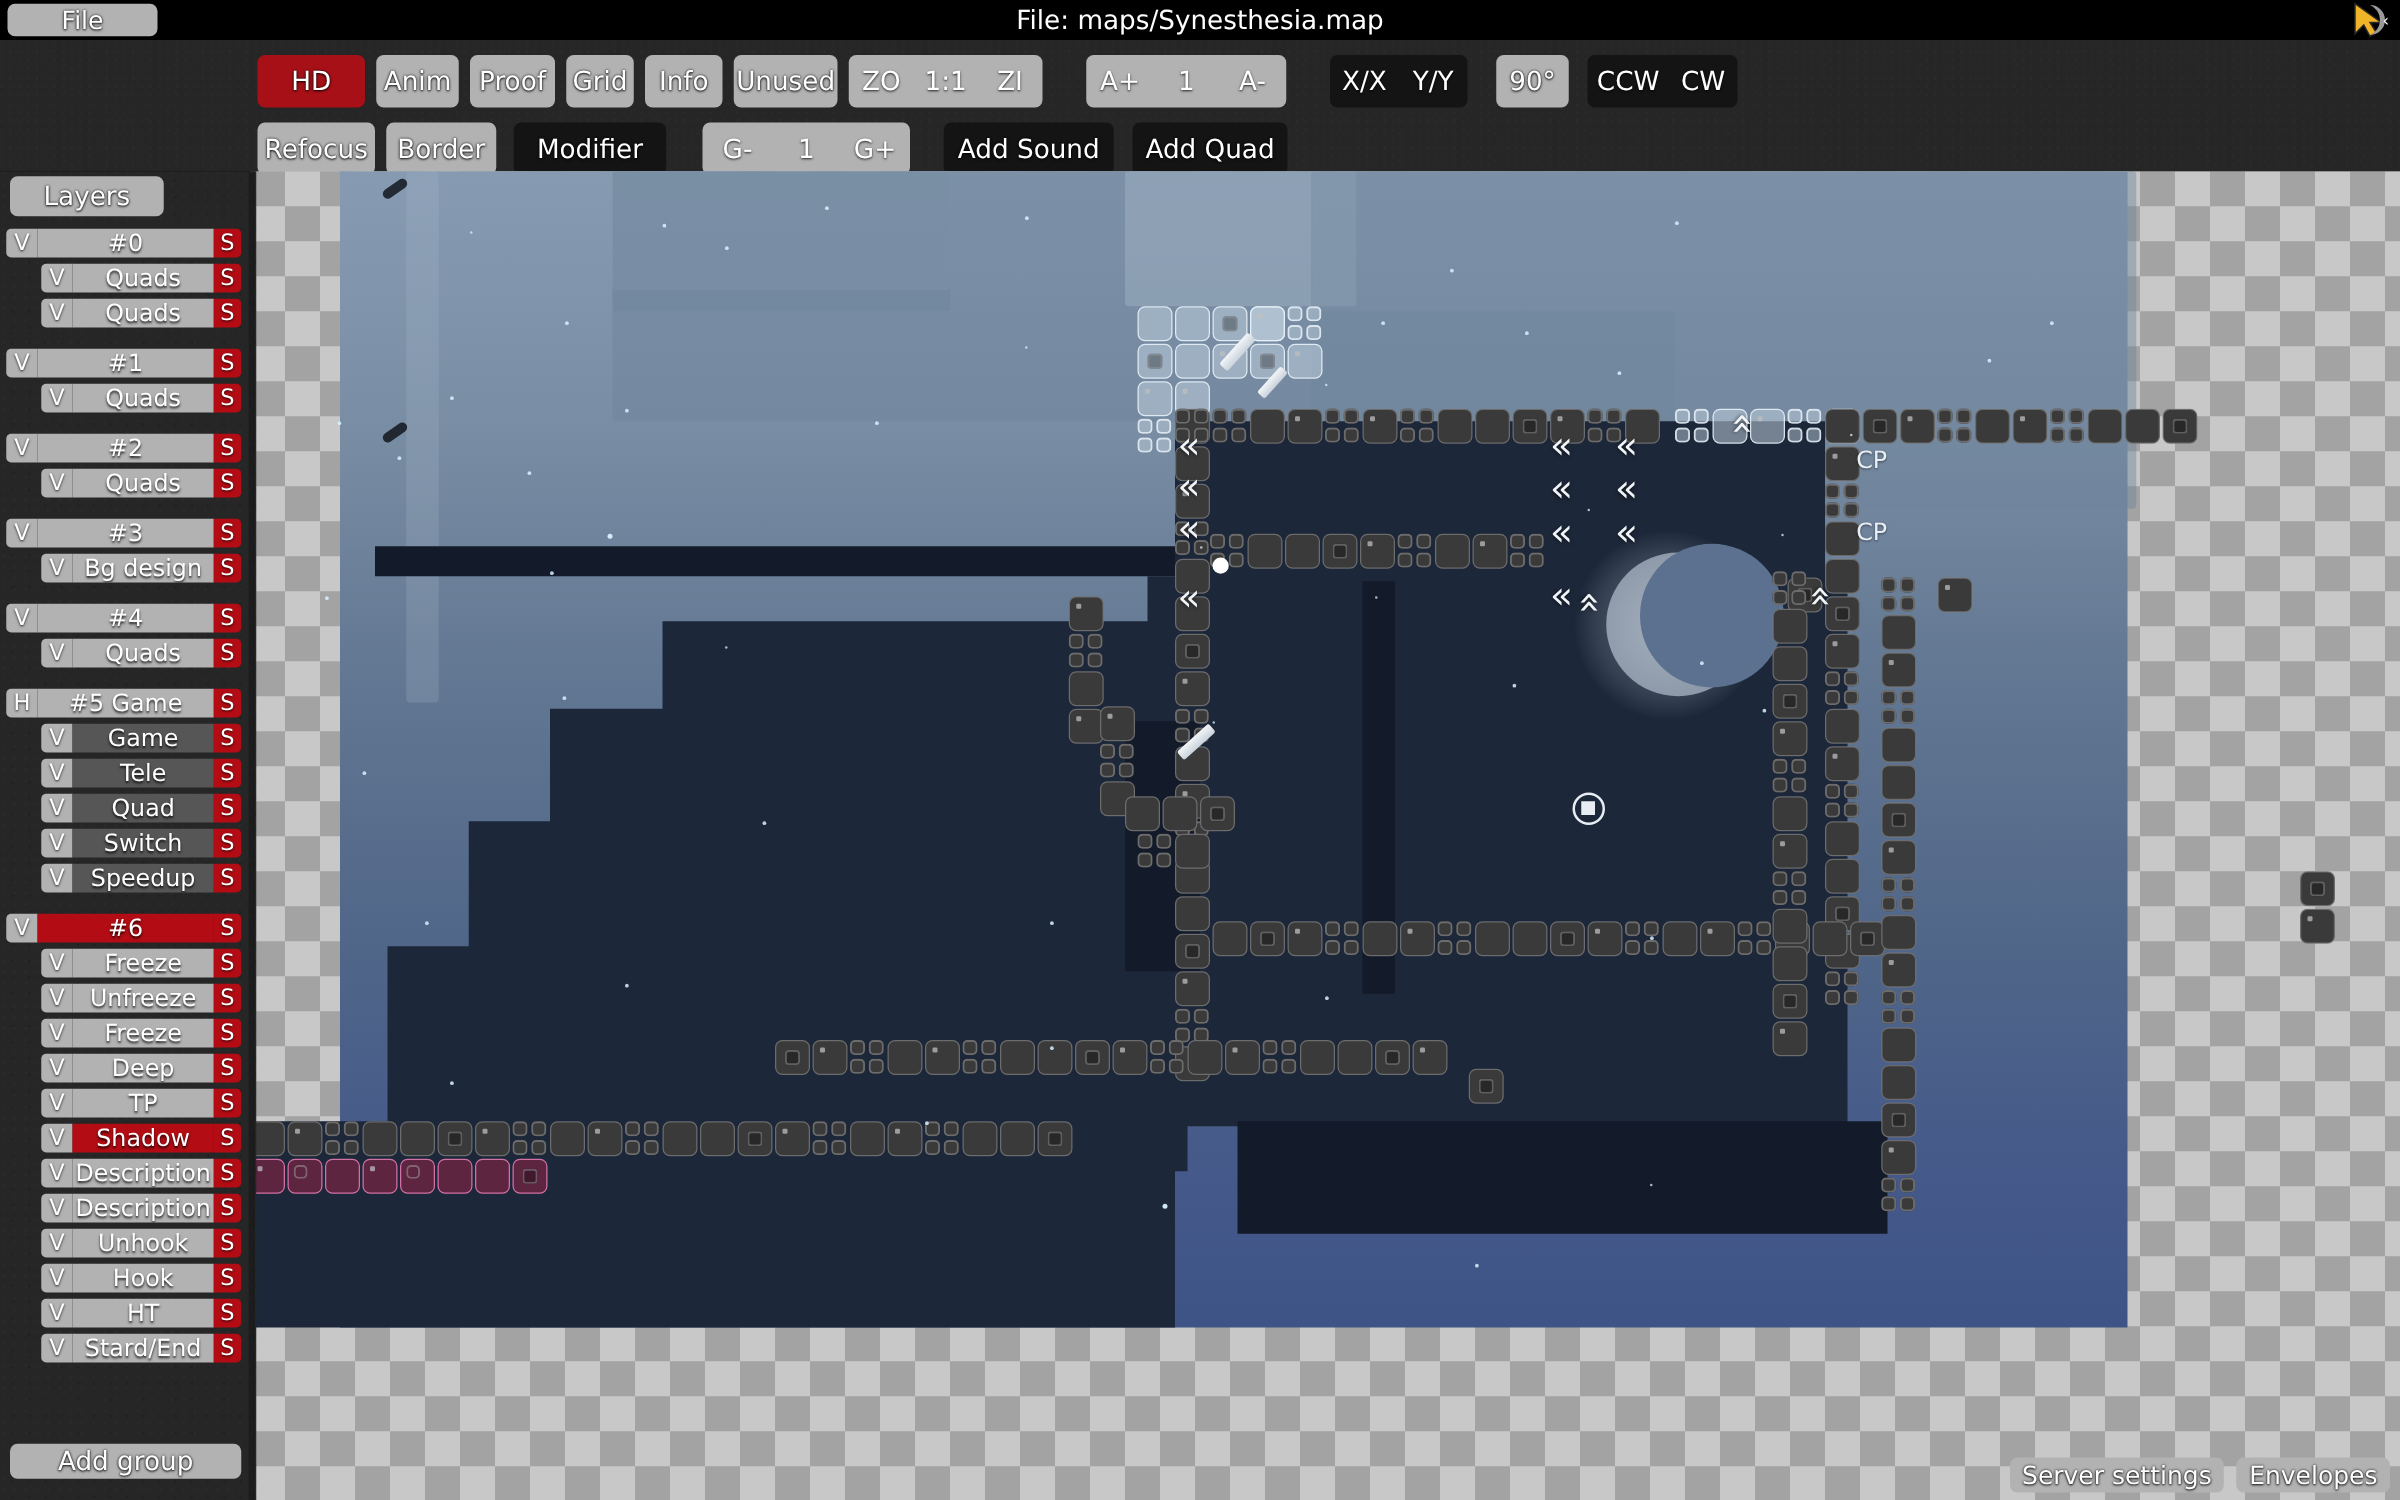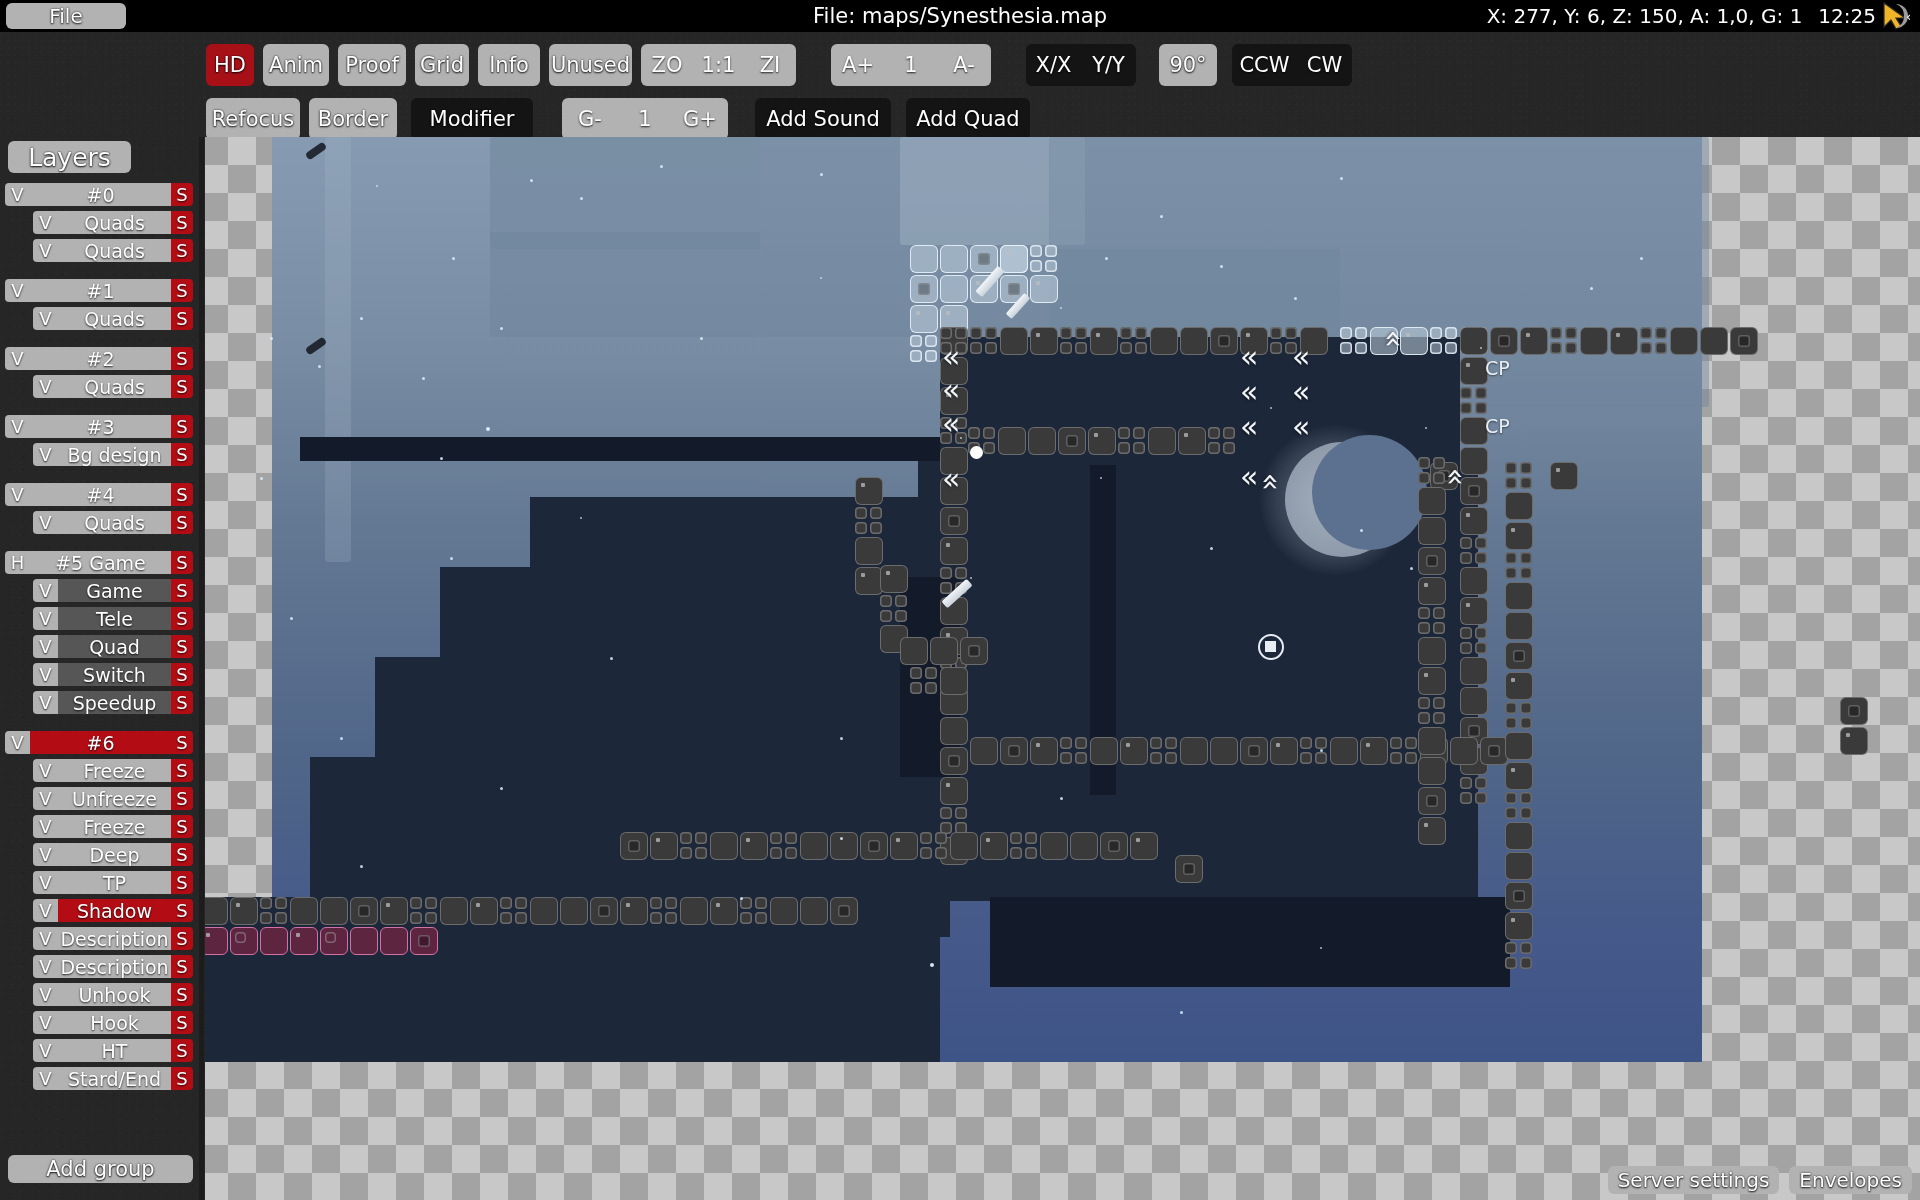--- a/index.html
+++ b/index.html
@@ -82,21 +82,21 @@
     position:absolute; left:0; top:137px; width:205px; height:1063px;
     background:#262626;
     background-image:
       radial-gradient(circle at 30% 20%, rgba(255,255,255,.02) 0 1px, transparent 1px),
       radial-gradient(circle at 80% 60%, rgba(0,0,0,.12) 0 1px, transparent 1px);
     background-size:9px 9px, 13px 13px;
     z-index:5;
   }
   #layers-header {
     position:absolute; left:8px; top:4px; width:123px; height:32px;
-    font-size:25px;
+    font-size:21px;
   }
   #layer-list { position:absolute; left:0; top:46px; width:205px; }
 
   .lrow {
     position:relative; height:23px; margin-bottom:5px;
     display:flex; align-items:center;
   }
   .lrow.group-row  { padding-left:5px; }
   .lrow.layer-row  { padding-left:33px; }
 
@@ -272,37 +272,33 @@
     position:absolute; right:1px; top:0; width:5px; height:1063px;
     background:rgba(0,0,0,.25);
   }
 </style>
 </head>
 <body>
 
 <div id="menubar">
   <div class="btn light" id="file-menu-btn">File</div>
   <div id="map-title">File: maps/Synesthesia.map</div>
-  <div id="statusinfo">
-    <span>X: 277, Y: 6, Z: 150, A: 1,0, G: 1</span>
-    <span>12:25</span>
-  </div>
   <div id="cursor-icon">
     <svg width="40" height="32" viewBox="0 0 40 32">
       <path d="M6 3 L6 27 L13 20 L18 29 L23 26 L18 18 L27 18 Z" fill="#f0b429" stroke="#2a2a2a" stroke-width="1.2"></path>
       <path d="M18 4 a13 13 0 0 1 0 24 a11 11 0 0 0 0 -24 z" fill="#9a9a9a"></path>
       <text x="28" y="21" fill="#ffffff" font-size="13" font-family="DejaVu Sans, sans-serif">‹</text>
     </svg>
   </div>
 </div>
 
 <div id="toolbar">
 
   <div class="trow" id="trow1" style="left:206px;">
-    <div class="btn red tbtn" style="width:48px;padding:0;">HD</div>
+    <div class="btn red tbtn" style="width:86px;padding:0;">HD</div>
     <div class="btn light tbtn" style="width:66px;padding:0;">Anim</div>
     <div class="btn light tbtn" style="width:68px;padding:0;">Proof</div>
     <div class="btn light tbtn" style="width:54px;padding:0;">Grid</div>
     <div class="btn light tbtn" style="width:62px;padding:0;">Info</div>
     <div class="btn light tbtn" style="width:83px;padding:0;">Unused</div>
 
     <div class="tgroup light" style="width:155px;">
       <span style="width:52px">ZO</span>
       <span style="width:51px">1:1</span>
       <span style="width:52px">ZI</span>

